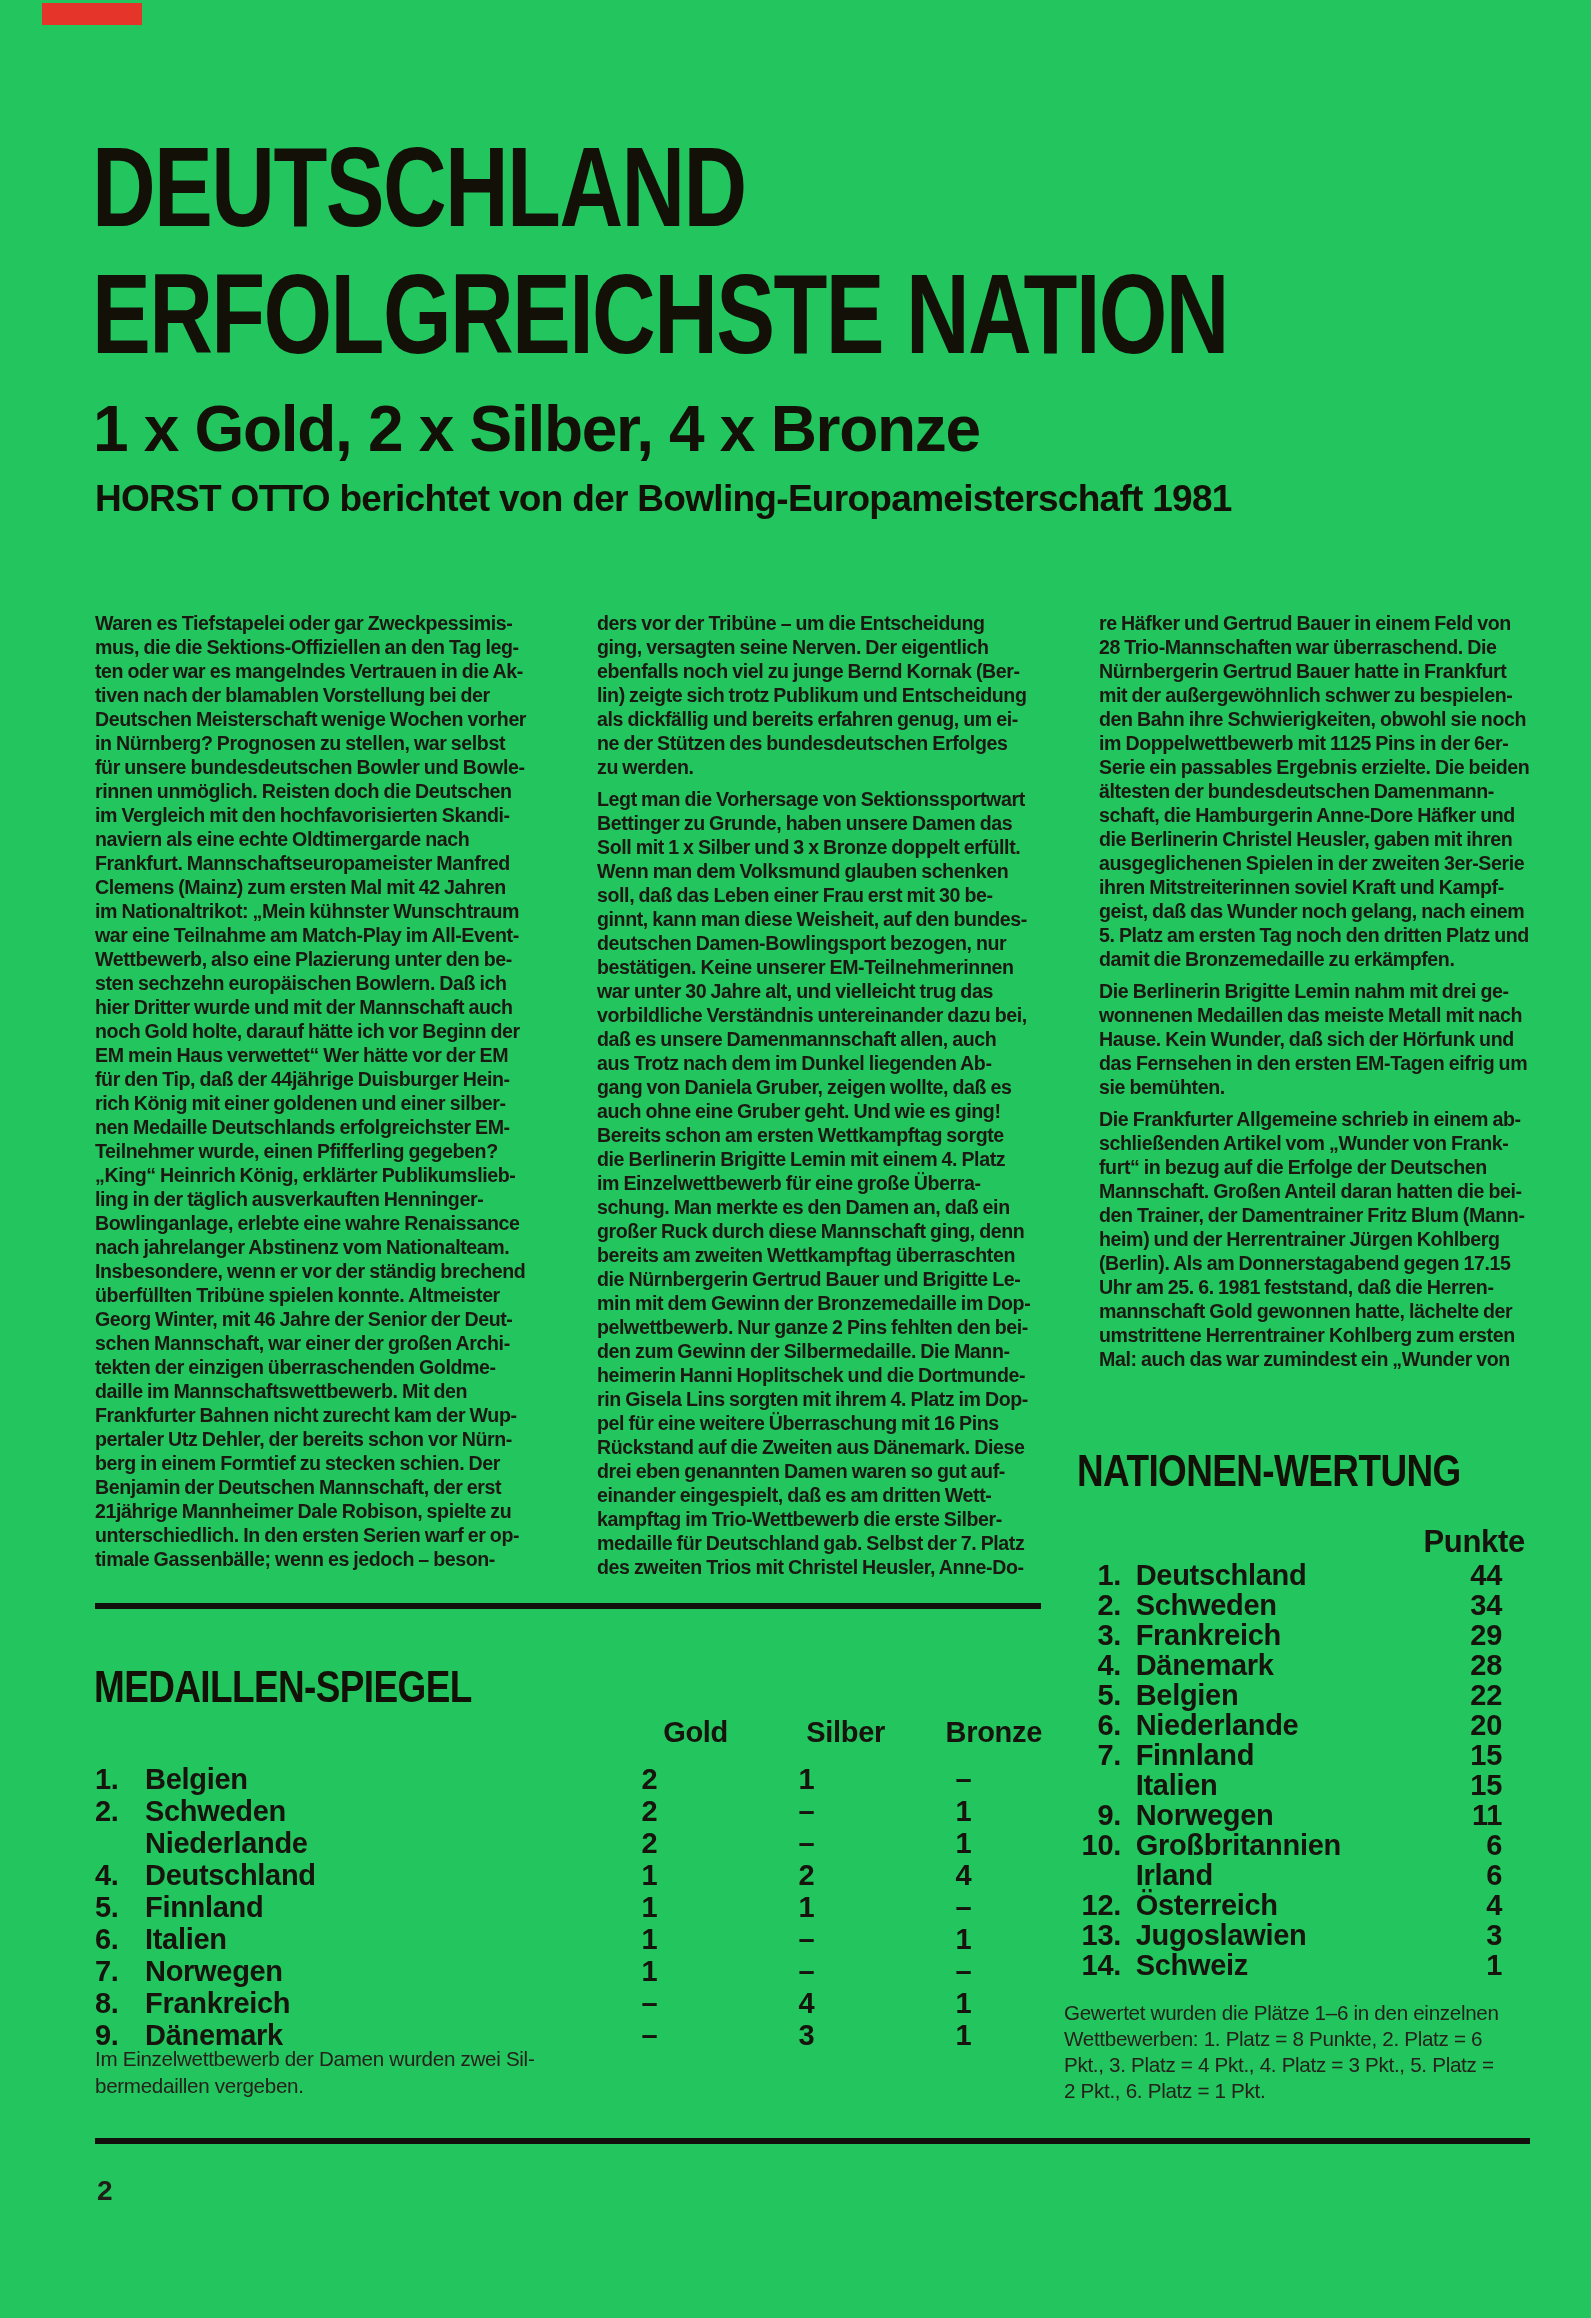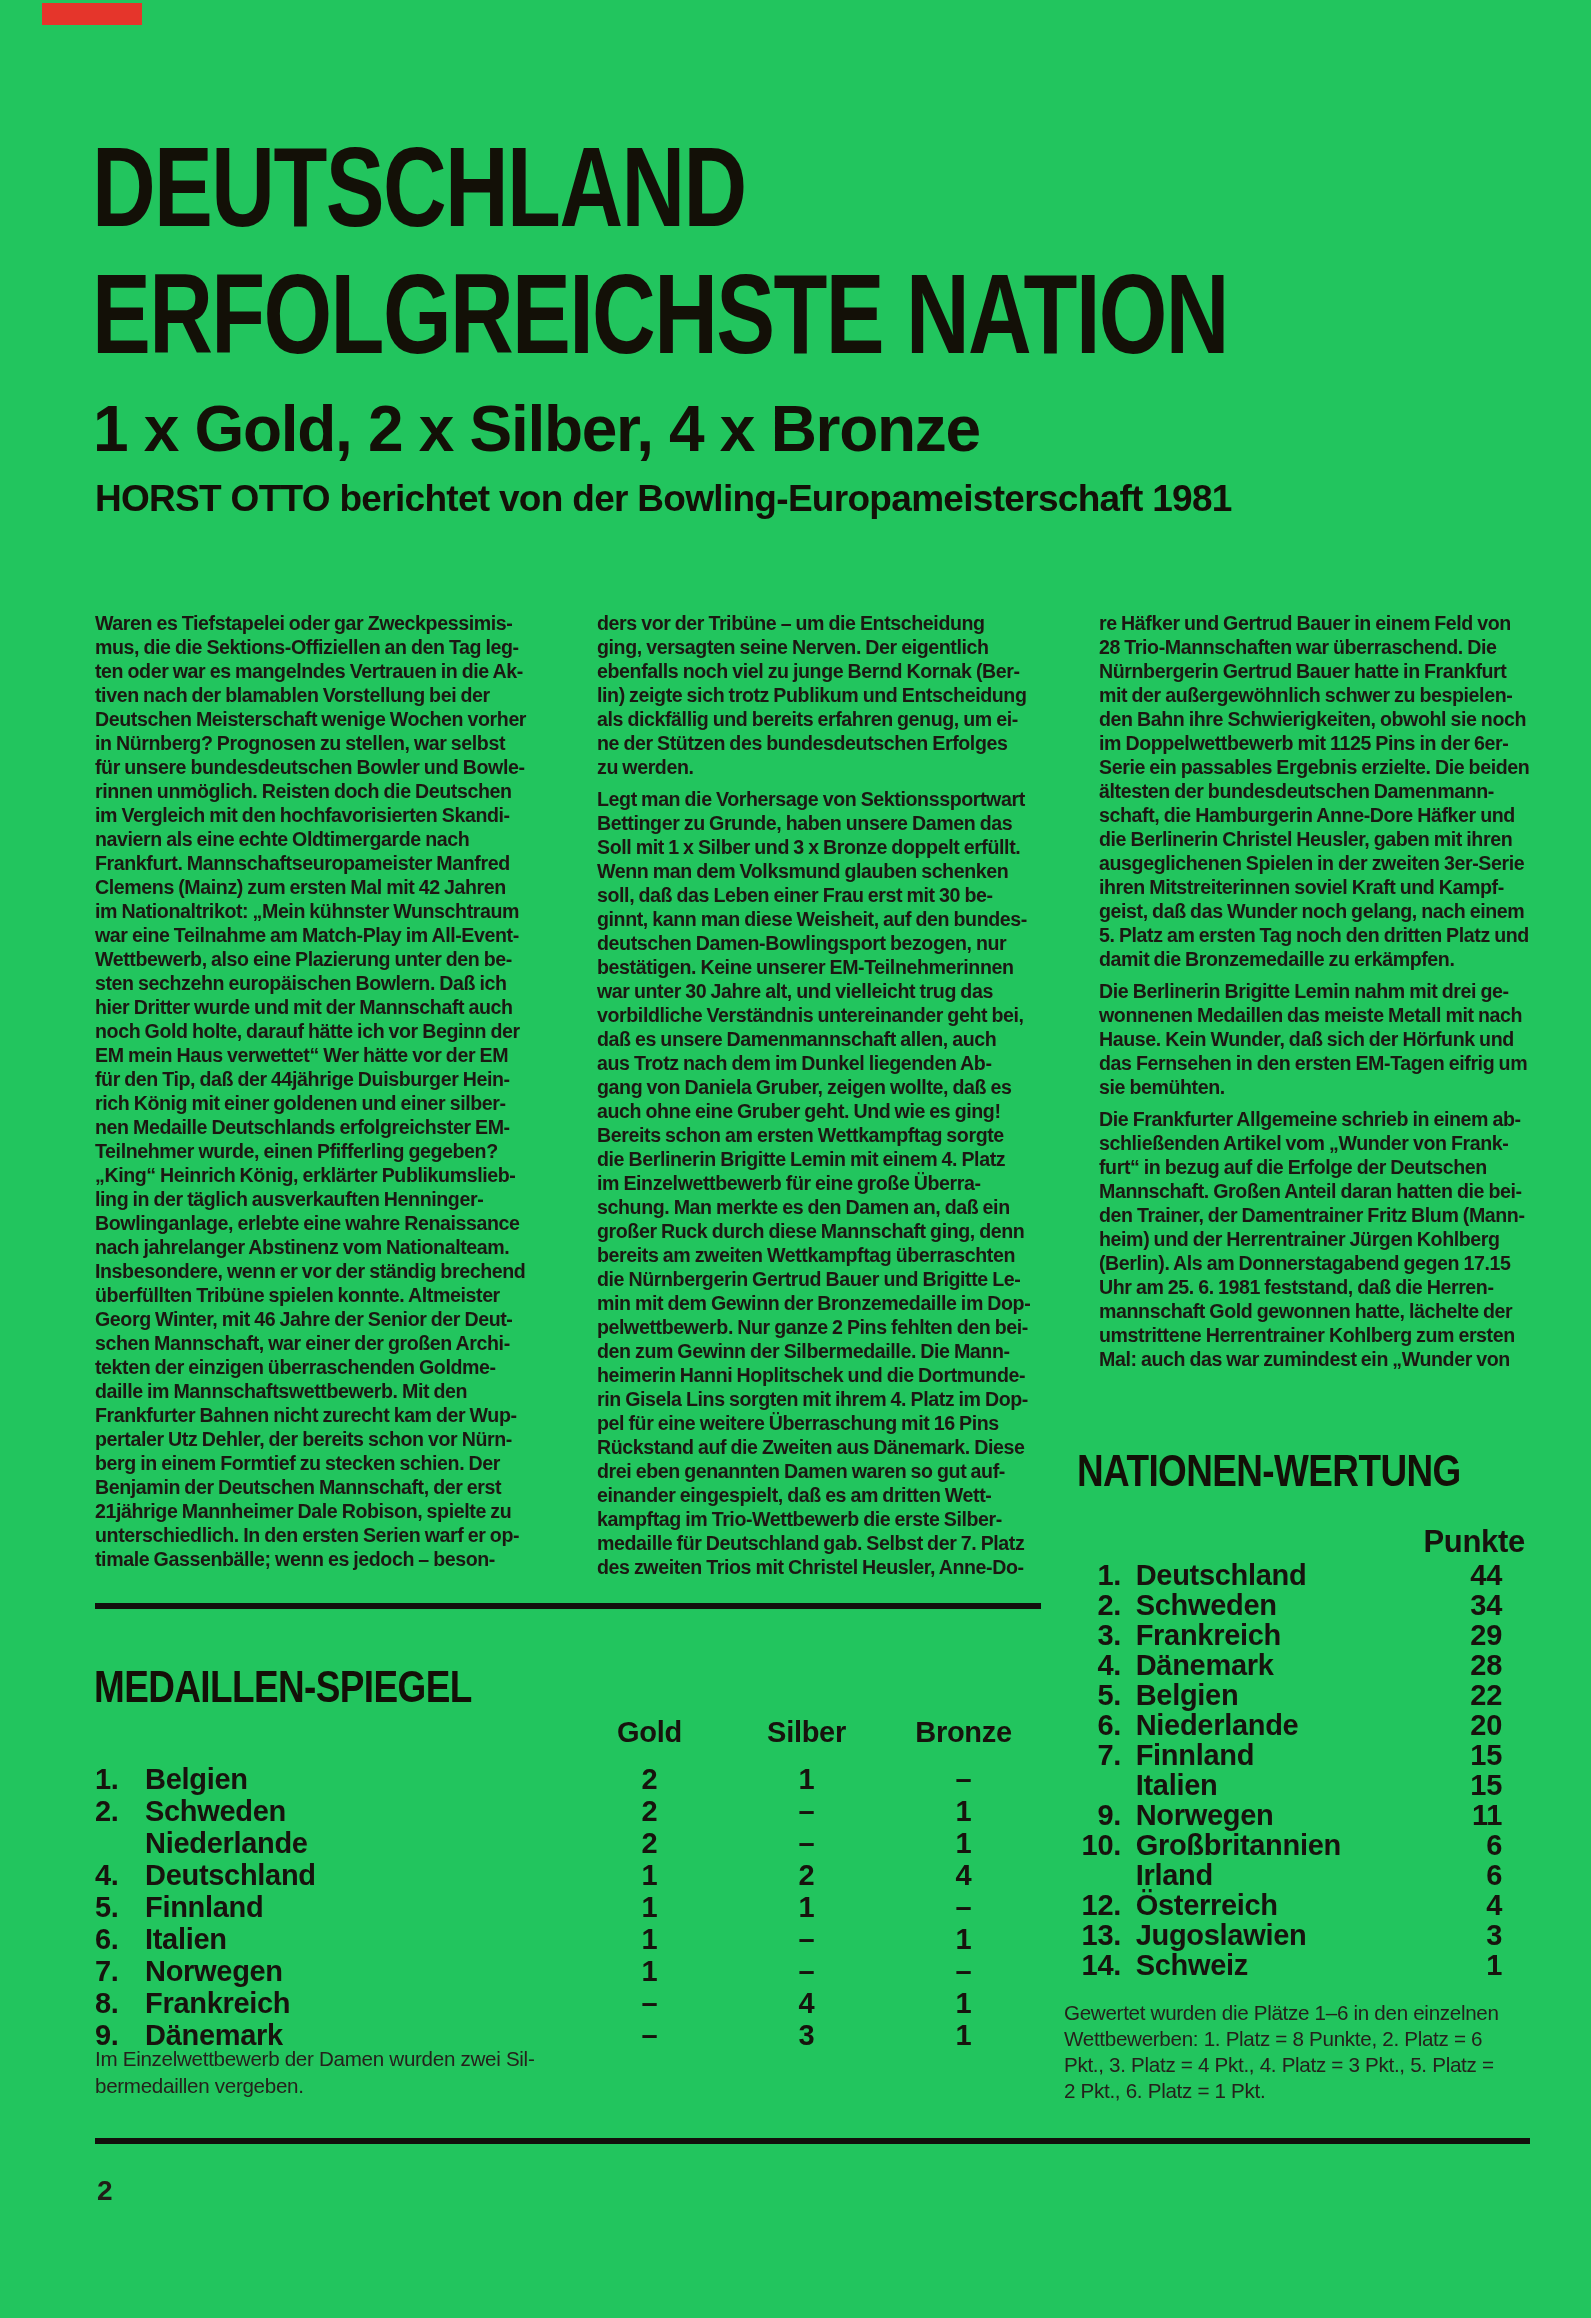--- a/index.html
+++ b/index.html
@@ -44,21 +44,21 @@
   h2.sec-title{
     margin:0;font-size:45px;font-weight:bold;letter-spacing:-0.7px;white-space:nowrap;
     transform:scaleX(0.82);transform-origin:0 0;color:#131007;
   }
   .medal-title{position:absolute;left:94px;top:1661px;}
   .medal-grid{
     position:absolute;left:95px;top:1716px;width:946px;
     display:grid;grid-template-columns:50px 426px 157px 157px 157px;
     font-size:29px;line-height:32px;font-weight:bold;letter-spacing:-0.3px;color:#17130d;
   }
-  .medal-grid .hdr{text-align:center;padding-bottom:14.7px;}
+  .medal-grid .hdr{text-align:right;padding-bottom:14.7px;}
   .medal-grid .rank{text-align:left;}
   .medal-grid .num{text-align:center;}
   .nations{position:absolute;left:1064px;top:1445px;width:461px;}
   .nations .sec-title{position:absolute;left:13.3px;top:0;}
   .punkte-label{
     position:absolute;right:0;top:79px;
     font-size:31px;font-weight:bold;letter-spacing:-0.3px;color:#17130d;
   }
   .nations-grid{
     position:absolute;left:0;top:115px;width:461px;
@@ -155,21 +155,21 @@
         <div class="para">
           <div class="bodyline">Legt man die Vorhersage von Sektionssportwart</div>
           <div class="bodyline">Bettinger zu Grunde, haben unsere Damen das</div>
           <div class="bodyline">Soll mit 1 x Silber und 3 x Bronze doppelt erfüllt.</div>
           <div class="bodyline">Wenn man dem Volksmund glauben schenken</div>
           <div class="bodyline">soll, daß das Leben einer Frau erst mit 30 be-</div>
           <div class="bodyline">ginnt, kann man diese Weisheit, auf den bundes-</div>
           <div class="bodyline">deutschen Damen-Bowlingsport bezogen, nur</div>
           <div class="bodyline">bestätigen. Keine unserer EM-Teilnehmerinnen</div>
           <div class="bodyline">war unter 30 Jahre alt, und vielleicht trug das</div>
-          <div class="bodyline">vorbildliche Verständnis untereinander geht bei,</div>
+          <div class="bodyline">vorbildliche Verständnis untereinander dazu bei,</div>
           <div class="bodyline">daß es unsere Damenmannschaft allen, auch</div>
           <div class="bodyline">aus Trotz nach dem im Dunkel liegenden Ab-</div>
           <div class="bodyline">gang von Daniela Gruber, zeigen wollte, daß es</div>
           <div class="bodyline">auch ohne eine Gruber geht. Und wie es ging!</div>
           <div class="bodyline">Bereits schon am ersten Wettkampftag sorgte</div>
           <div class="bodyline">die Berlinerin Brigitte Lemin mit einem 4. Platz</div>
           <div class="bodyline">im Einzelwettbewerb für eine große Überra-</div>
           <div class="bodyline">schung. Man merkte es den Damen an, daß ein</div>
           <div class="bodyline">großer Ruck durch diese Mannschaft ging, denn</div>
           <div class="bodyline">bereits am zweiten Wettkampftag überraschten</div>

